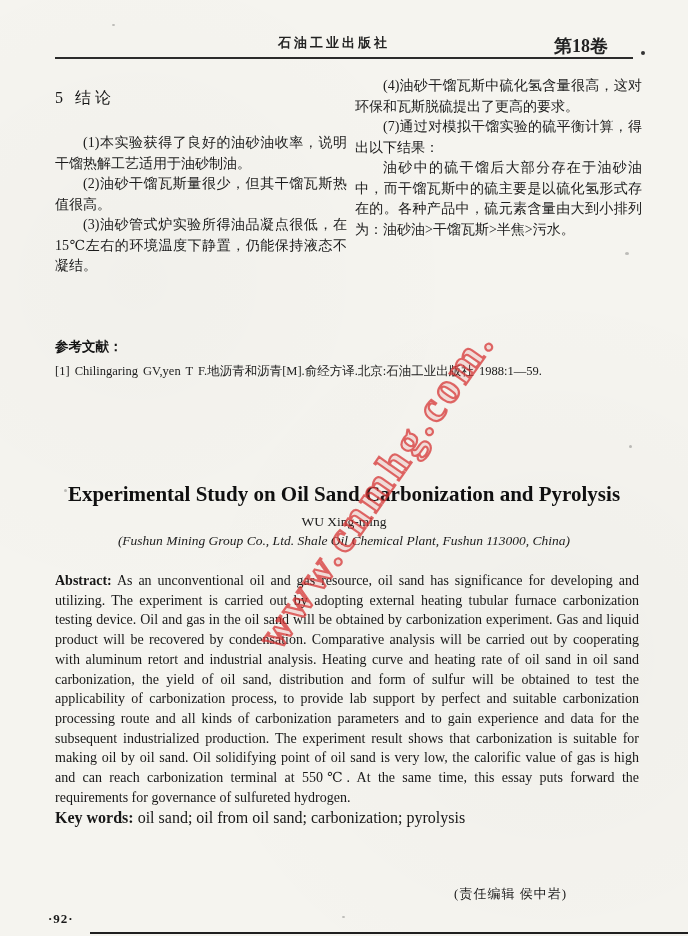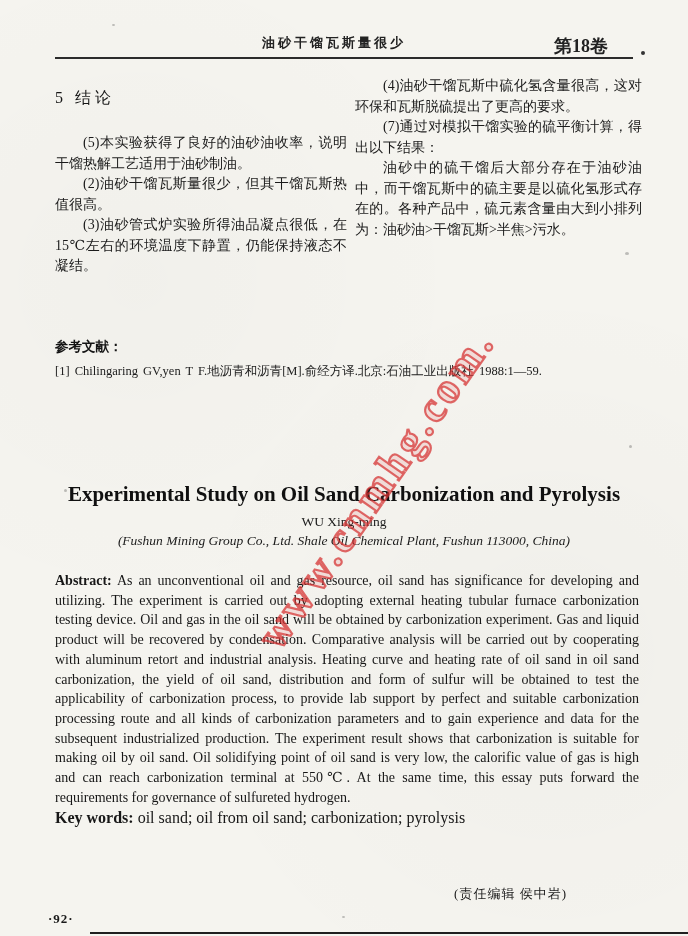--- a/index.html
+++ b/index.html
@@ -102,28 +102,28 @@
   .speck.s3 { left: 629px; top: 445px; width: 3px; height: 3px; }
   .speck.s4 { left: 64px; top: 489px; width: 3px; height: 3px; }
   .speck.s5 { left: 455px; top: 656px; width: 3px; height: 2px; }
   .speck.s6 { left: 342px; top: 916px; width: 3px; height: 2px; }
 </style>
 </head>
 <body>
 
 <div class="page">
 
-  <div class="journal-title">油砂干馏瓦斯量很少</div>
+  <div class="journal-title">石油工业出版社</div>
   <div class="volume">第18卷</div>
   <div class="header-rule"></div>
   <div class="rule-dot"></div>
 
   <div class="col-left">
     <h2 class="sec-heading">5  结论</h2>
-    <p class="cn-par">(5)本实验获得了良好的油砂油收率，说明干馏热解工艺适用于油砂制油。</p>
+    <p class="cn-par">(1)本实验获得了良好的油砂油收率，说明干馏热解工艺适用于油砂制油。</p>
     <p class="cn-par">(2)油砂干馏瓦斯量很少，但其干馏瓦斯热值很高。</p>
     <p class="cn-par">(3)油砂管式炉实验所得油品凝点很低，在15℃左右的环境温度下静置，仍能保持液态不凝结。</p>
   </div>
 
   <div class="col-right">
     <p class="cn-par">(4)油砂干馏瓦斯中硫化氢含量很高，这对环保和瓦斯脱硫提出了更高的要求。</p>
     <p class="cn-par">(7)通过对模拟干馏实验的硫平衡计算，得出以下结果：</p>
     <p class="cn-par">油砂中的硫干馏后大部分存在于油砂油中，而干馏瓦斯中的硫主要是以硫化氢形式存在的。各种产品中，硫元素含量由大到小排列为：油砂油&gt;干馏瓦斯&gt;半焦&gt;污水。</p>
   </div>
 

